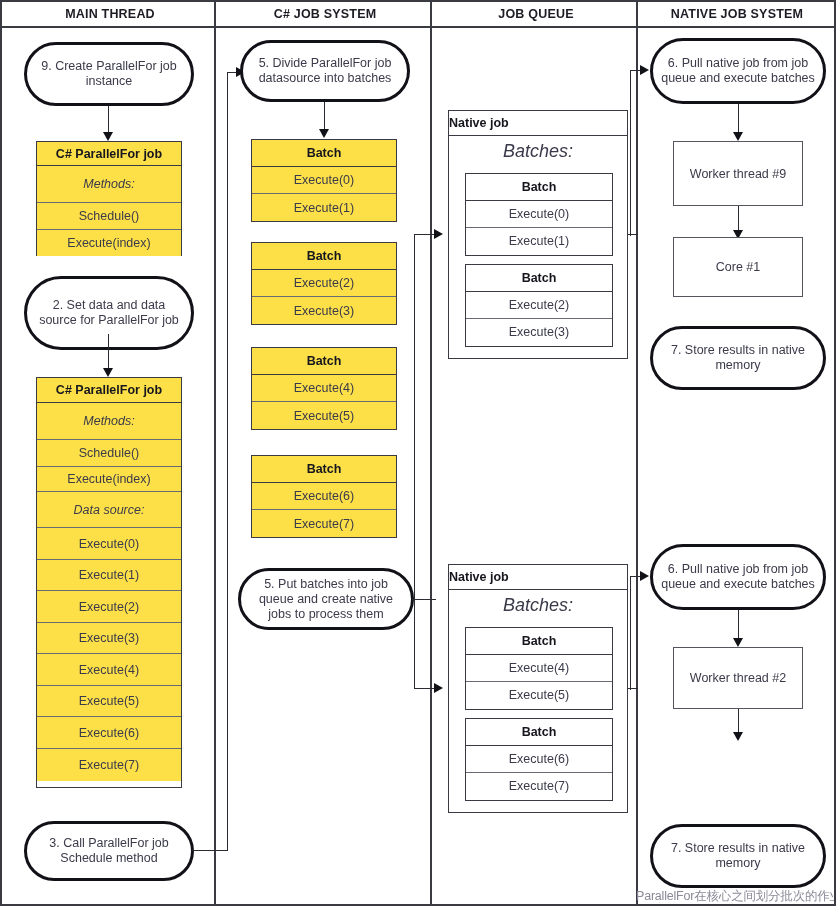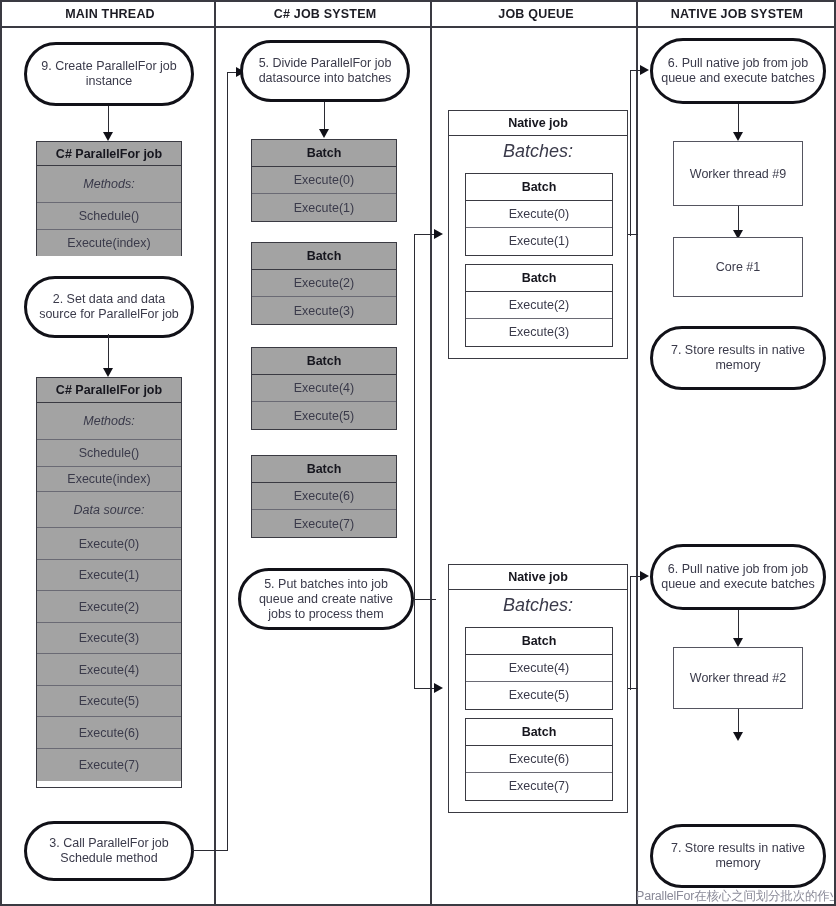--- a/index.html
+++ b/index.html
@@ -83,21 +83,21 @@
   }
   .struct .row {
     border-bottom: 1.5px solid #6a6a74;
     box-sizing: border-box;
     display: flex;
     align-items: center;
     justify-content: center;
     text-align: center;
     font-size: 12.5px;
     color: #3a3a4a;
-    background: #a3a3a3;
+    background: #fde047;
   }
   .struct .row:last-child { border-bottom: none; }
   .struct .row.title {
     font-weight: bold;
     color: #16161e;
     border-bottom: 1.5px solid #3a3a42;
   }
   .struct .row.meta {
     font-style: italic;
     color: #3a3a4a;
@@ -105,21 +105,21 @@
   
   .nativejob {
     position: absolute;
     border: 1.5px solid #3a3a42;
     background: #ffffff;
     box-sizing: border-box;
   }
   .nativejob .nj-title {
     height: 24px;
     line-height: 24px;
-    text-align: center;
+    text-align: left;
     font-weight: bold;
     font-size: 12.5px;
     color: #16161e;
     border-bottom: 1.5px solid #3a3a42;
   }
   .nativejob .nj-meta {
     height: 30px;
     line-height: 30px;
     text-align: center;
     font-style: italic;
@@ -202,21 +202,21 @@
   <div class="vline" style="left:106px; top:104px; height:29px;"></div>
   <div class="arrow-down" style="left:101px; top:130px;"></div>
 
   <div class="struct" style="left:34px; top:139px; width:146px; height:115px;">
     <div class="row title" style="height:24px;">C# ParallelFor job</div>
     <div class="row meta" style="height:37px;">Methods:</div>
     <div class="row" style="height:27px;">Schedule()</div>
     <div class="row" style="height:26px;">Execute(index)</div>
   </div>
 
-  <div class="terminator" style="left:22px; top:274px; width:170px; height:62px;">2. Set data and data source for ParallelFor job</div>
+  <div class="terminator" style="left:22px; top:274px; width:170px; height:74px;">2. Set data and data source for ParallelFor job</div>
 
   <div class="vline" style="left:106px; top:332px; height:37px;"></div>
   <div class="arrow-down" style="left:101px; top:366px;"></div>
 
   <div class="struct" style="left:34px; top:375px; width:146px; height:411px;">
     <div class="row title" style="height:25px;">C# ParallelFor job</div>
     <div class="row meta" style="height:37px;">Methods:</div>
     <div class="row" style="height:27px;">Schedule()</div>
     <div class="row" style="height:25px;">Execute(index)</div>
     <div class="row meta" style="height:36px;">Data source:</div>

